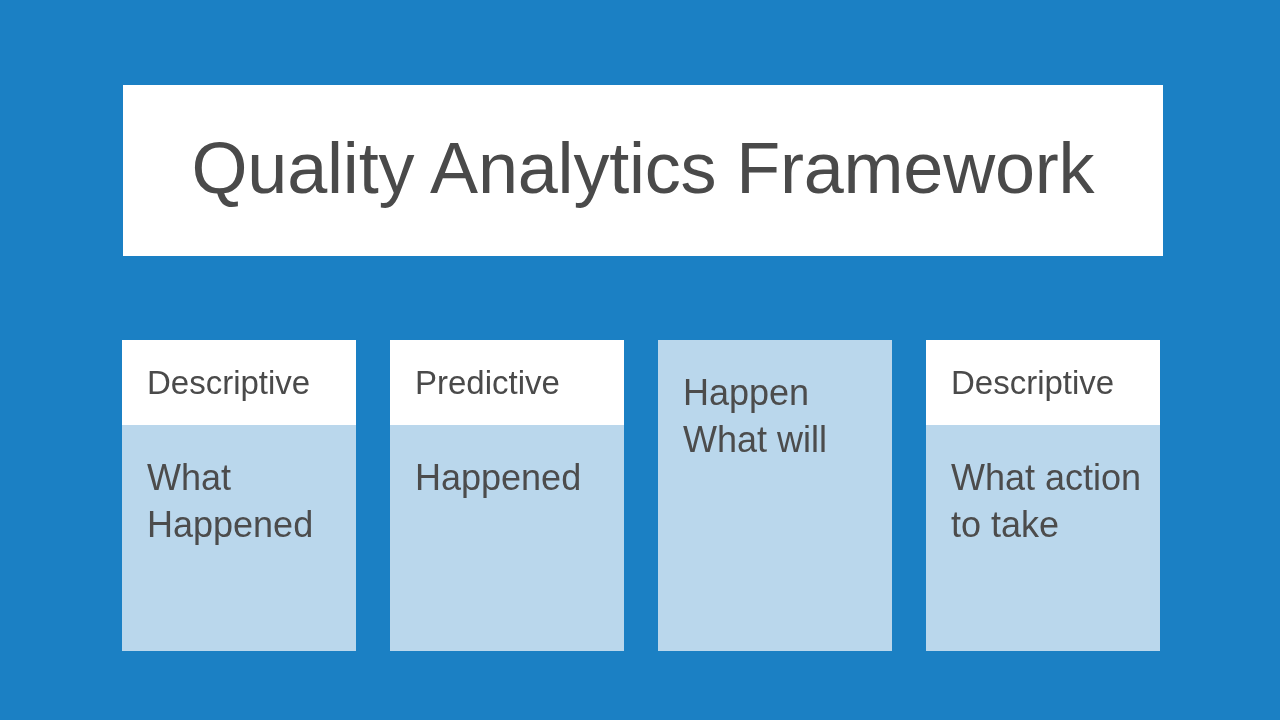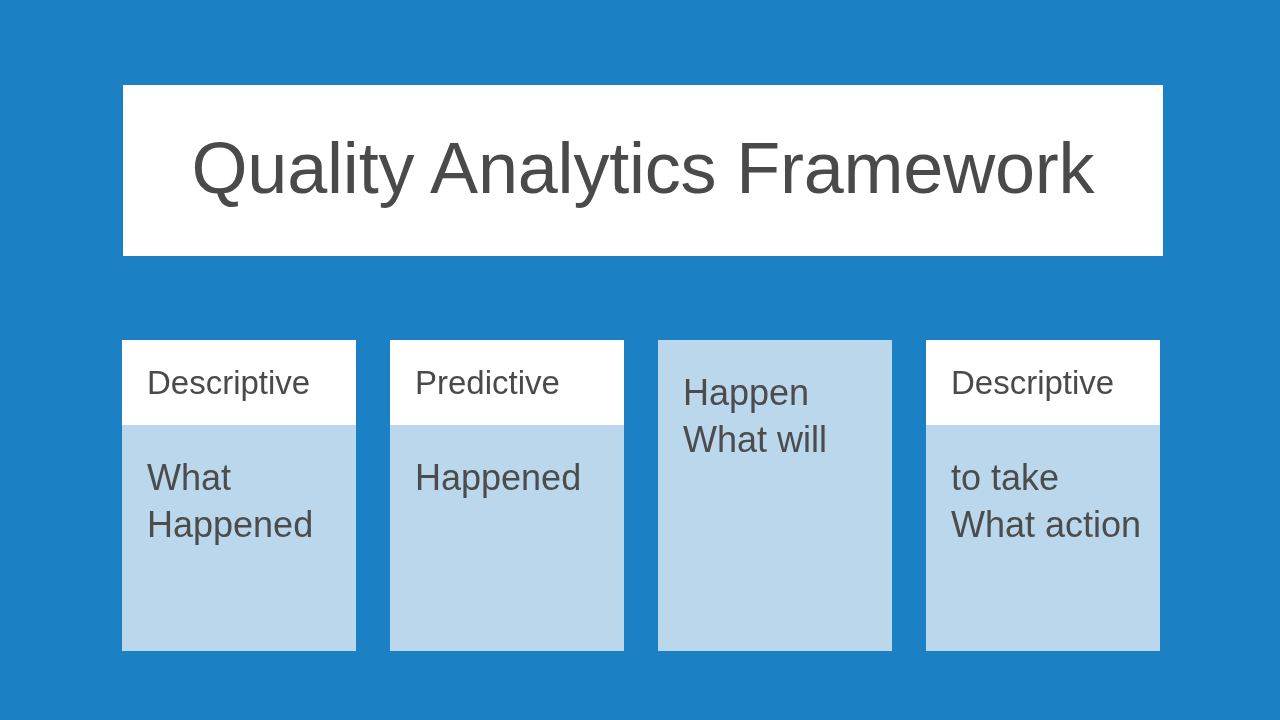--- a/index.html
+++ b/index.html
@@ -118,19 +118,19 @@
         <div class="card-body-line">Happen</div>
         <div class="card-body-line">What will</div>
       </div>
     </div>
 
     <div class="card">
       <div class="card-header">
         <span class="card-header-label">Descriptive</span>
       </div>
       <div class="card-body">
+        <div class="card-body-line">What action</div>
         <div class="card-body-line">to take</div>
-        <div class="card-body-line">What action</div>
       </div>
     </div>
 
   </div>
 </div>
 
 </body></html>

